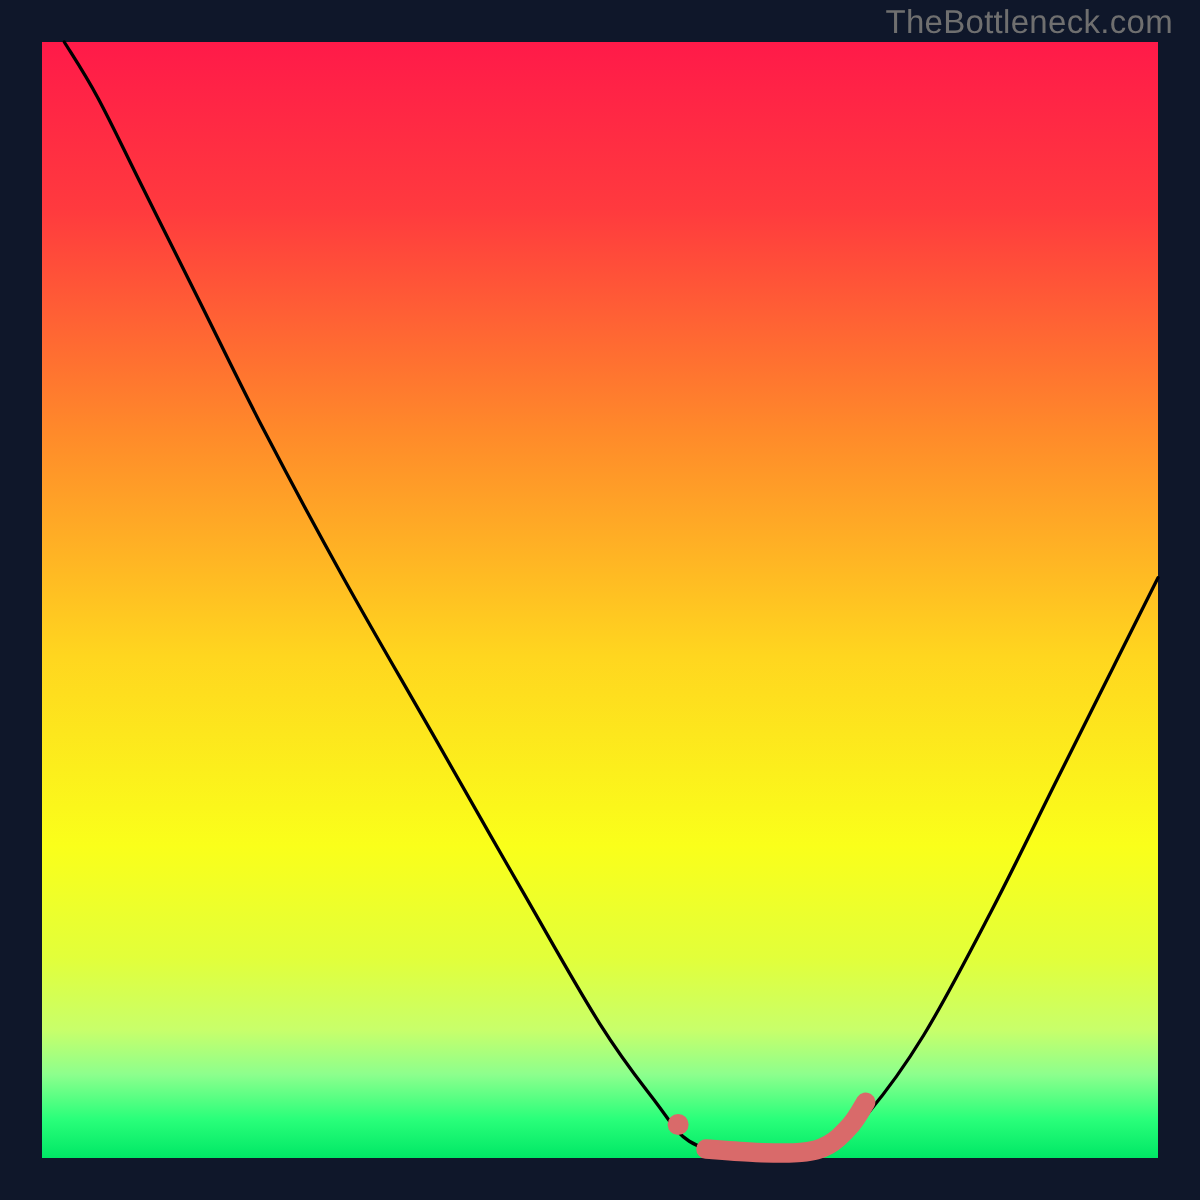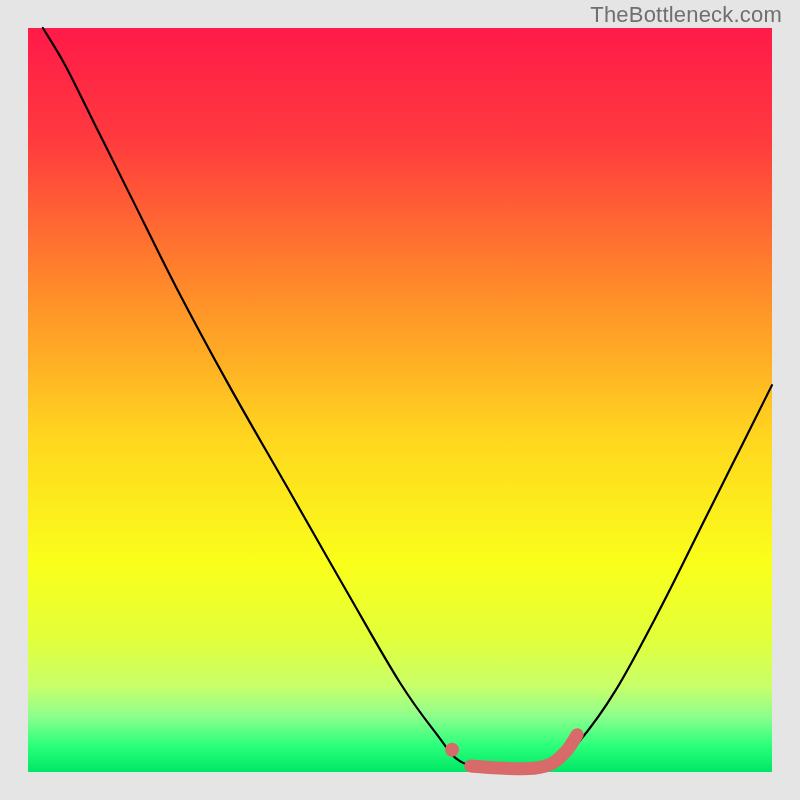--- a/index.html
+++ b/index.html
@@ -9,21 +9,21 @@
     height: 800px;
     background: #000;
     overflow: hidden;
   }
   .frame {
     position: absolute;
     left: 0;
     top: 0;
     width: 800px;
     height: 800px;
-    background: #e5e5e5;
+    background: #0f172a;
   }
   .watermark {
     position: absolute;
     top: 2px;
     right: 18px;
     font-family: Arial, Helvetica, sans-serif;
     font-size: 22px;
     font-weight: 500;
     color: #6f6f6f;
     letter-spacing: 0.2px;

